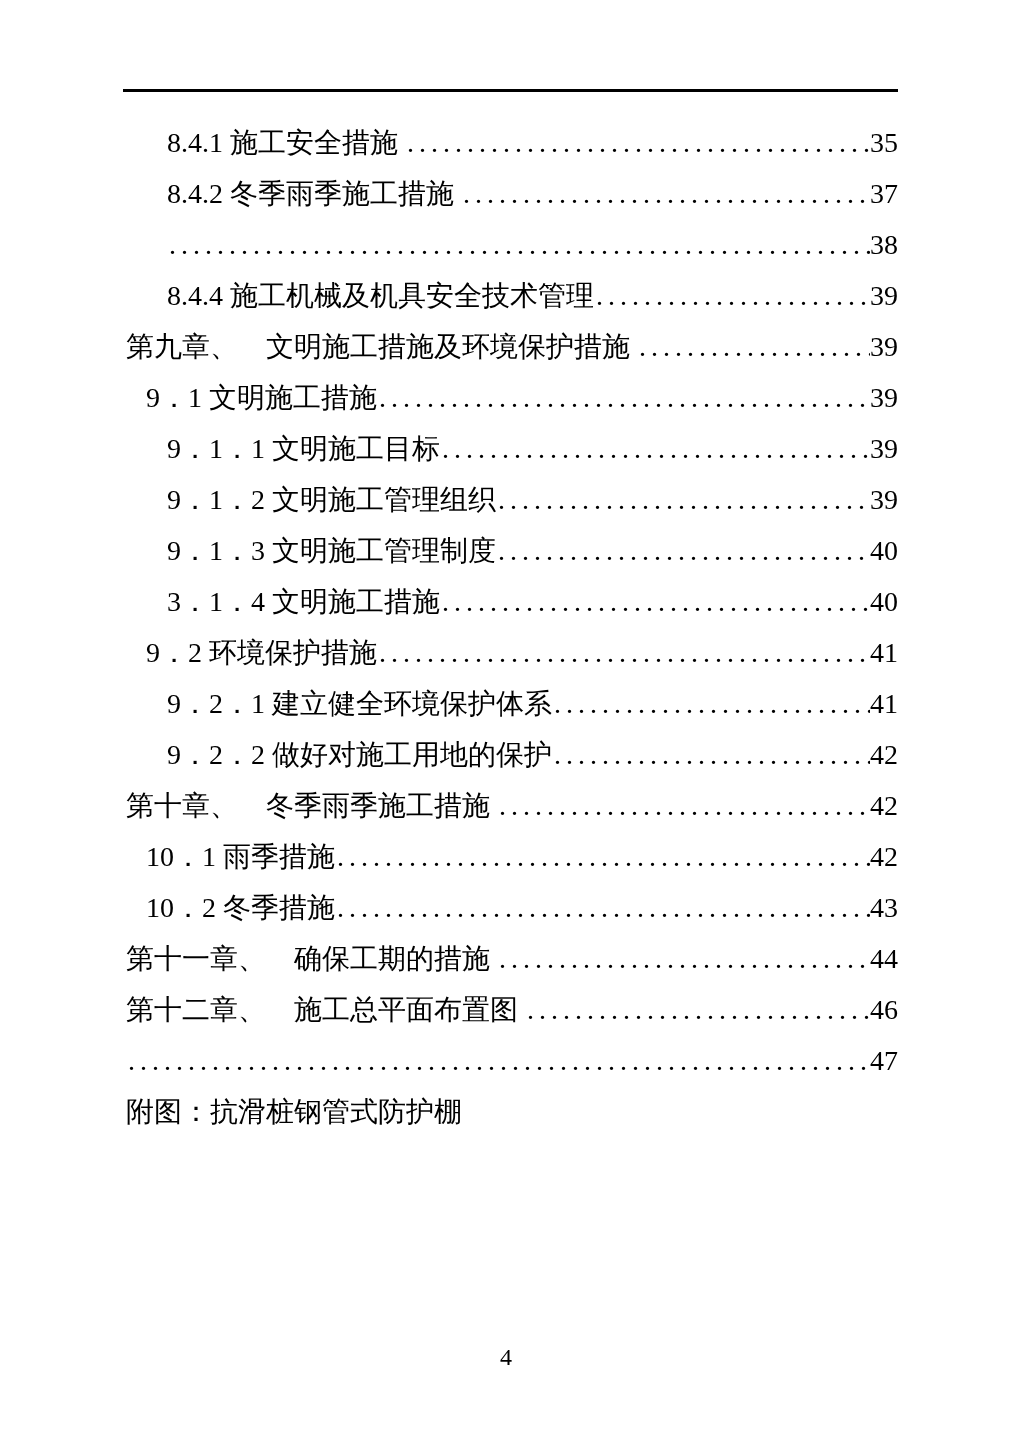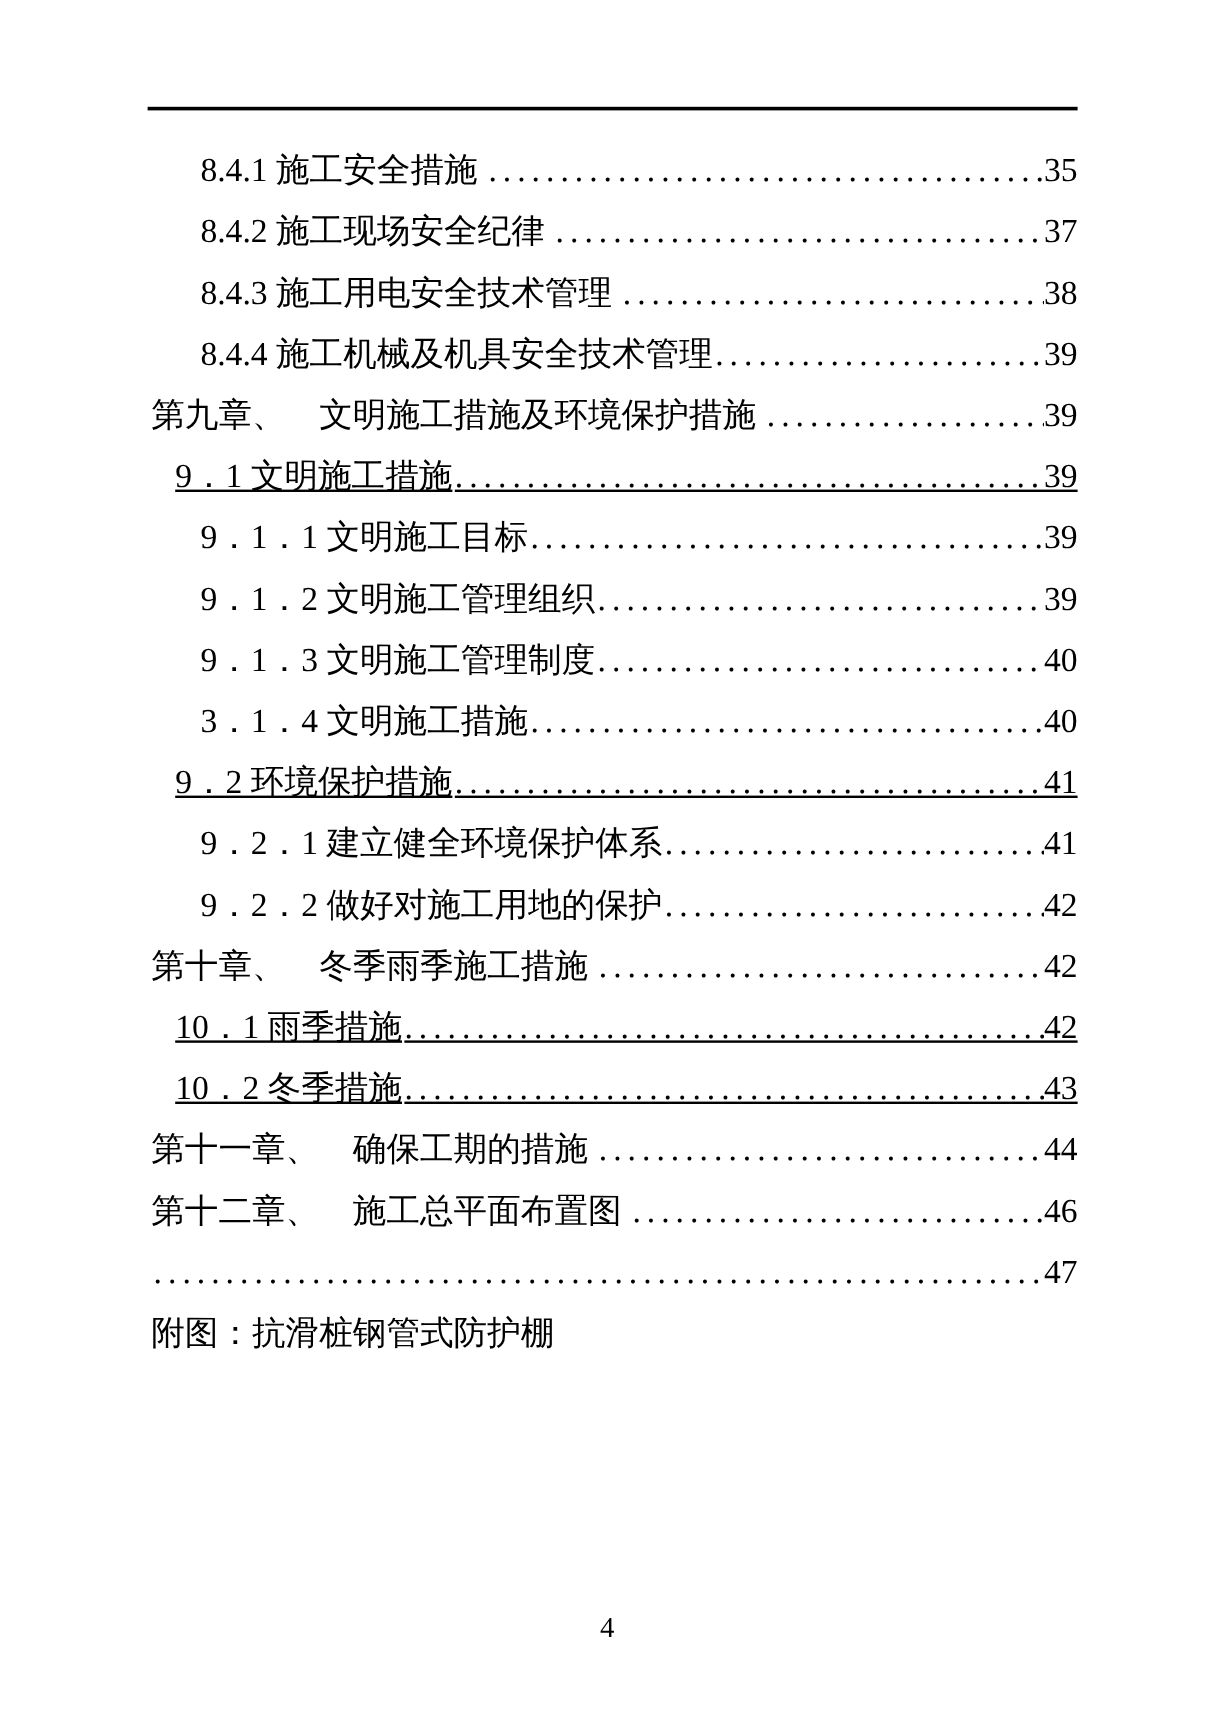--- a/index.html
+++ b/index.html
@@ -29,21 +29,21 @@
   }
   .toc-row {
     display: flex;
     align-items: baseline;
     height: 51px;
     line-height: 51px;
     font-size: 28px;
     white-space: nowrap;
   }
   .toc-row.lv1 { padding-left: 2px; }
-  .toc-row.lv2 { padding-left: 22px; text-decoration: underline; }
+  .toc-row.lv2 { padding-left: 22px; }
   .toc-row.lv3 { padding-left: 43px; }
   .toc-text { white-space: pre; flex: 0 0 auto; }
   .leader {
     flex: 1 1 auto;
     min-width: 0;
     overflow: hidden;
     white-space: nowrap;
     letter-spacing: 5px;
     padding-left: 2px;
   }
@@ -65,27 +65,26 @@
   <div class="header-rule"></div>
 
   <div class="toc">
     <div class="toc-row lv3">
       <span class="toc-text">8.4.1 施工安全措施 </span>
       <span class="leader">........................................................................................................................</span>
       <span class="pagenum">35</span>
     </div>
 
     <div class="toc-row lv3">
-      <span class="toc-text">8.4.2 施工现场安全纪律 </span>
+      <span class="toc-text">8.4.2 冬季雨季施工措施 </span>
       <span class="leader">........................................................................................................................</span>
       <span class="pagenum">37</span>
     </div>
 
     <div class="toc-row lv3">
-      <span class="toc-text">8.4.3 施工用电安全技术管理 </span>
       <span class="leader">........................................................................................................................</span>
       <span class="pagenum">38</span>
     </div>
 
     <div class="toc-row lv3">
       <span class="toc-text">8.4.4 施工机械及机具安全技术管理</span>
       <span class="leader">........................................................................................................................</span>
       <span class="pagenum">39</span>
     </div>
 

